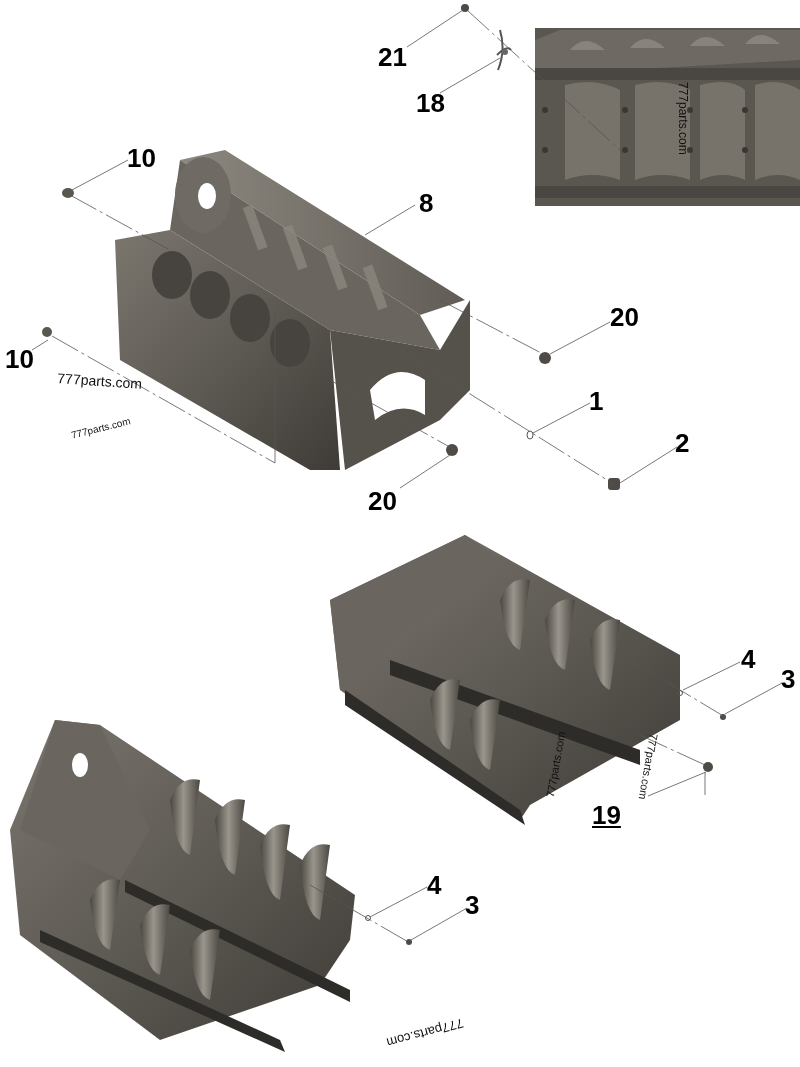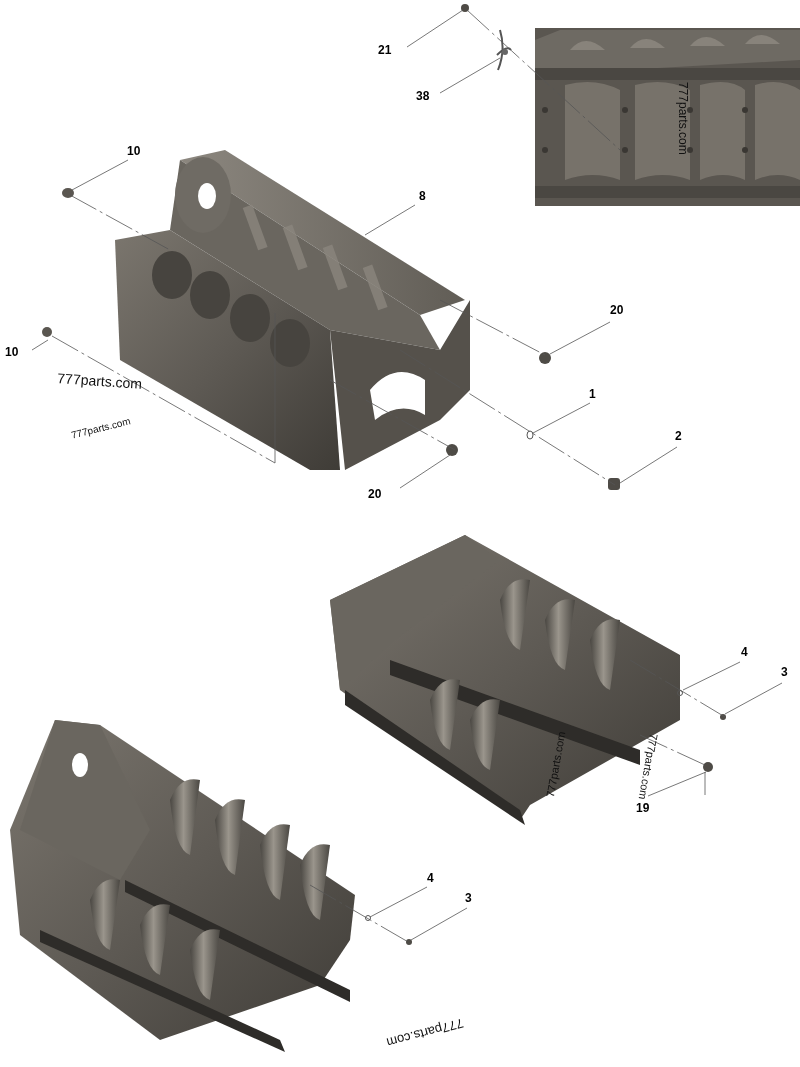--- a/index.html
+++ b/index.html
@@ -1,18 +1,18 @@
 <!DOCTYPE html>
 <html><head>
 <meta charset="utf-8">
 <style>
   html, body { margin: 0; padding: 0; background: #ffffff; }
   body { width: 800px; height: 1067px; position: relative; overflow: hidden; font-family: "Liberation Sans", sans-serif; }
   .canvas { position: absolute; left: 0; top: 0; width: 800px; height: 1067px; }
-  .callout { position: absolute; font-family: "Liberation Sans", sans-serif; font-weight: bold; font-size: 12px; color: #000; line-height: 1; }
+  .callout { position: absolute; font-family: "Liberation Sans", sans-serif; font-weight: bold; font-size: 26px; color: #000; line-height: 1; }
   .wm { position: absolute; font-family: "Liberation Sans", sans-serif; color: #111; white-space: nowrap; transform-origin: left top; }
   svg { position: absolute; left: 0; top: 0; }
 </style>
 </head>
 <body>
 
 <div class="canvas">
 
   <svg width="800" height="1067" viewBox="0 0 800 1067">
     <defs>
@@ -160,31 +160,31 @@
       <line x1="640" y1="735" x2="705" y2="765" stroke-dasharray="30 4 3 4"></line>
       <line x1="648" y1="796" x2="706" y2="772"></line>
       <line x1="705" y1="772" x2="705" y2="795"></line>
       <line x1="370" y1="917" x2="427" y2="887"></line>
       <line x1="411" y1="940" x2="467" y2="908"></line>
       <line x1="310" y1="885" x2="410" y2="943" stroke-dasharray="30 4 3 4"></line>
     </g>
   </svg>
 
   <span class="callout" style="left:378px;top:44px;">21</span>
-  <span class="callout" style="left:416px;top:90px;">38</span>
+  <span class="callout" style="left:416px;top:90px;">18</span>
   <span class="callout" style="left:127px;top:145px;">10</span>
   <span class="callout" style="left:419px;top:190px;">8</span>
   <span class="callout" style="left:610px;top:304px;">20</span>
   <span class="callout" style="left:5px;top:346px;">10</span>
   <span class="callout" style="left:589px;top:388px;">1</span>
   <span class="callout" style="left:675px;top:430px;">2</span>
   <span class="callout" style="left:368px;top:488px;">20</span>
   <span class="callout" style="left:741px;top:646px;">4</span>
   <span class="callout" style="left:781px;top:666px;">3</span>
-  <span class="callout" style="left:636px;top:802px;">19</span>
+  <span class="callout" style="left:592px;top:802px;text-decoration:underline;">19</span>
   <span class="callout" style="left:427px;top:872px;">4</span>
   <span class="callout" style="left:465px;top:892px;">3</span>
 
   <span class="wm" style="left:690px;top:82px;font-size:12px;transform:rotate(90deg);">777parts.com</span>
   <span class="wm" style="left:58px;top:370px;font-size:14px;transform:rotate(4deg);">777parts.com</span>
   <span class="wm" style="left:70px;top:430px;font-size:10px;transform:rotate(-14deg);">777parts.com</span>
   <span class="wm" style="left:544px;top:796px;font-size:11px;transform:rotate(-80deg);">777parts.com</span>
   <span class="wm" style="left:660px;top:735px;font-size:11px;transform:rotate(100deg);">777parts.com</span>
   <span class="wm" style="left:465px;top:1030px;font-size:13px;transform:rotate(165deg);">777parts.com</span>
 </div>

